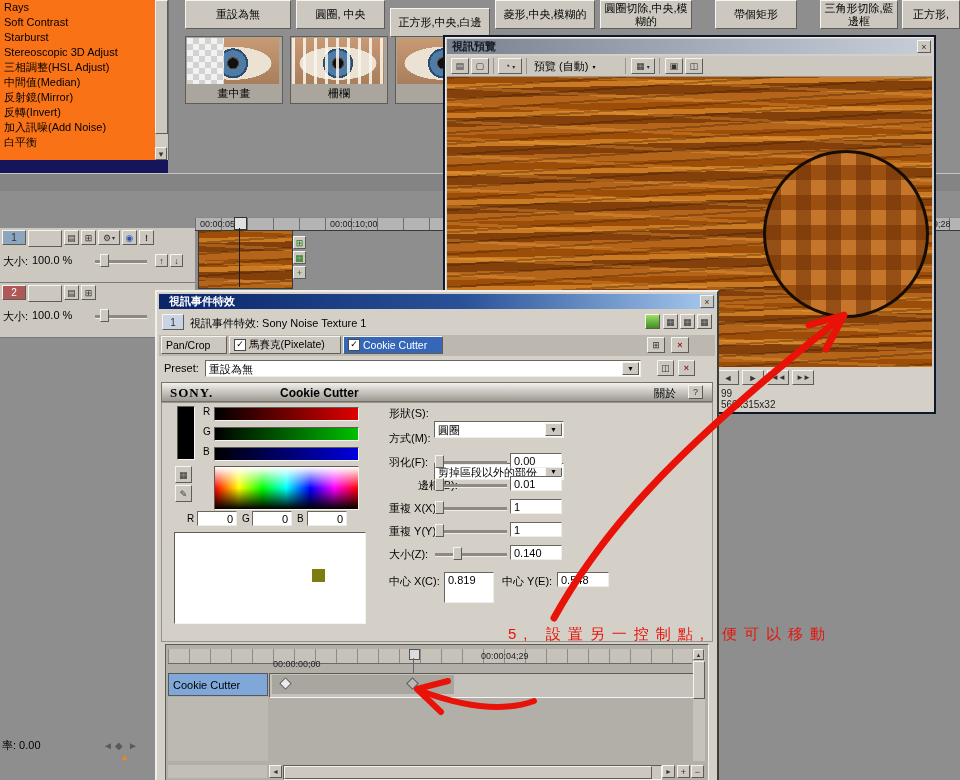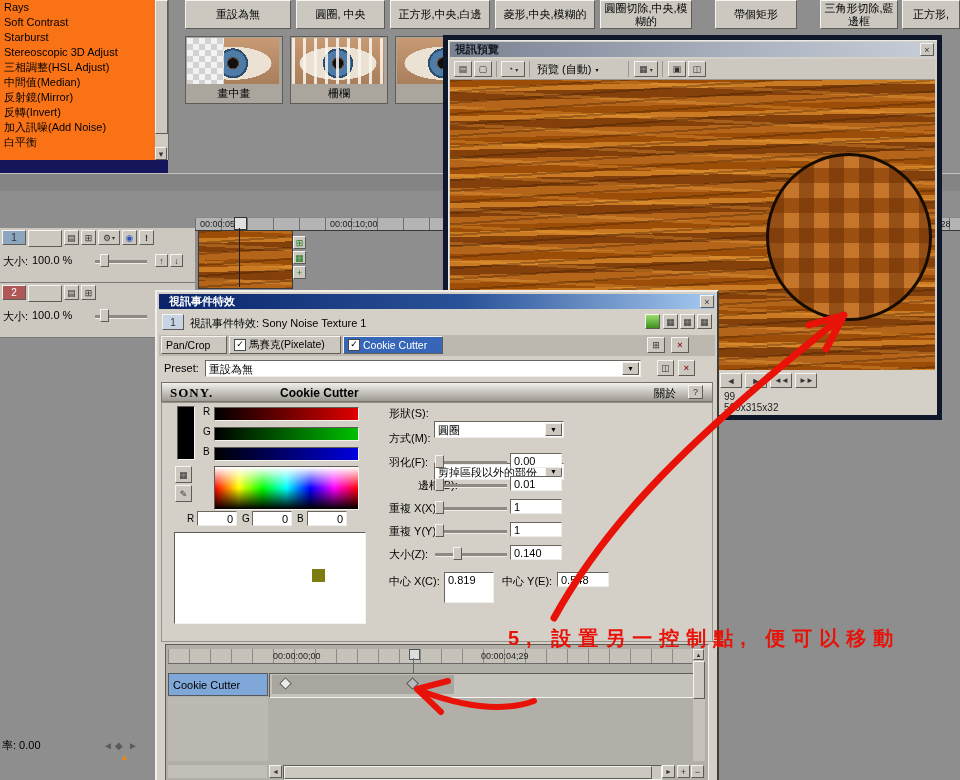--- a/index.html
+++ b/index.html
@@ -41,21 +41,21 @@
   .groove{background:#8e8a82;height:3px;border-bottom:1px solid #f0ede8;}
   .sthumb{width:9px;height:13px;background:#ccc8c0;border:1px solid;border-color:#f6f4f0 #5f5b55 #5f5b55 #f6f4f0;box-sizing:border-box;}
   .diamond{width:9px;height:9px;transform:rotate(45deg);border:1px solid #555;box-sizing:border-box;}
   .combo{position:relative;}
   .combo .caret{position:absolute;right:1px;top:1px;bottom:1px;width:15px;display:flex;align-items:center;
                 justify-content:center;font-size:7px;background:#ccc8c0;border:1px solid;
                 border-color:#f6f4f0 #5f5b55 #5f5b55 #f6f4f0;}
   .ticks26{background-image:repeating-linear-gradient(90deg,#6f6f6f 0 1px,rgba(0,0,0,0) 1px 26px);}
   .ticks21{background-image:repeating-linear-gradient(90deg,#8a8a8a 0 1px,rgba(0,0,0,0) 1px 21px);}
   .mono{font-family:"DejaVu Sans Mono",monospace;}
-  .annot{color:#e81208;font-weight:bold;font-size:20px;letter-spacing:7px;white-space:nowrap;}
+  .annot{color:#e81208;font-weight:normal;font-size:15px;letter-spacing:7px;white-space:nowrap;}
 </style>
 </head>
 <body>
 
 <div class="screen">
 
   <div class="abs" style="left:0;top:0;width:168px;height:160px;background:#f97316;border-right:1px solid #6a6a6a;">
     <div class="abs" style="left:0;top:4;right:13px;">
       <div class="list-item">Rays</div>
       <div class="list-item">Soft Contrast</div>
@@ -73,21 +73,21 @@
       <div class="abs chip" style="left:0;bottom:0;width:12px;height:13px;">
         <span>▾</span>
       </div>
     </div>
   </div>
   <div class="abs" style="left:0;top:160px;width:168px;height:13px;background:#15155c;"></div>
   <div class="abs" style="left:0;top:173px;width:960px;height:17px;background:#848484;border-top:1px solid #c4c4c4;"></div>
 
   <div class="abs raised preset-btn" style="left:185px;top:0;width:106px;height:29px;">重設為無</div>
   <div class="abs raised preset-btn" style="left:296px;top:0;width:89px;height:29px;">圓圈, 中央</div>
-  <div class="abs raised preset-btn" style="left:390px;top:0;width:100px;height:29px;">正方形,中央,白邊</div>
+  <div class="abs raised preset-btn" style="left:390px;top:8px;width:100px;height:29px;">正方形,中央,白邊</div>
   <div class="abs raised preset-btn" style="left:495px;top:0;width:100px;height:29px;">菱形,中央,模糊的</div>
   <div class="abs raised preset-btn" style="left:600px;top:0;width:92px;height:29px;">圓圈切除,中央,模糊的</div>
   <div class="abs raised preset-btn" style="left:715px;top:0;width:82px;height:29px;">帶個矩形</div>
   <div class="abs raised preset-btn" style="left:820px;top:0;width:78px;height:29px;">三角形切除,藍邊框</div>
   <div class="abs raised preset-btn" style="left:902px;top:0;width:58px;height:29px;">正方形,</div>
 
   <div class="abs" style="left:290px;top:36px;width:96px;height:66px;border:1px solid #5f5b55;background:#aaa69e;">
     <div class="abs eye" style="left:1px;top:1px;width:92px;height:46px;">
       <div class="abs fence" style="left:0;top:0;width:100%;height:100%;"></div>
     </div>
@@ -174,21 +174,21 @@
     <div class="abs groove" style="left:95px;top:32px;width:52px;"></div>
     <div class="abs sthumb" style="left:100px;top:26px;"></div>
   </div>
 
   <span class="abs lbl" style="left:2px;top:738px;">率: 0.00</span>
   <span class="abs" style="left:103px;top:740px;font-size:10px;color:#5a5a5a;">◄</span>
   <span class="abs" style="left:115px;top:740px;font-size:10px;color:#5a5a5a;">◆</span>
   <span class="abs" style="left:128px;top:740px;font-size:10px;color:#5a5a5a;">►</span>
   <span class="abs" style="left:120px;top:752px;font-size:9px;color:#e08a1a;">▲</span>
 
-  <div class="abs" style="left:443px;top:35px;width:489px;height:375px;background:#d4d0c8;border:5px solid #0f172a;box-shadow:inset 1px 1px 0 #eceae6;z-index:5;">
+  <div class="abs" style="left:443px;top:35px;width:489px;height:375px;background:#d4d0c8;border:2px solid #0f172a;box-shadow:inset 1px 1px 0 #eceae6;z-index:5;">
     <div class="abs tbar-gray" style="left:2px;top:2px;right:2px;height:15px;font-size:11px;">
       <span>視訊預覽</span>
     </div>
     <div class="abs chip" style="right:3px;top:3px;width:14px;height:13px;">
       <span>×</span>
     </div>
     <div class="abs" style="left:2px;top:19px;right:2px;height:20px;background:#ccc8c0;border-bottom:1px solid #9a968e;">
       <div class="abs chip" style="left:4px;top:2px;width:18px;height:16px;">
           <span>▤</span>
         </div>
@@ -363,21 +363,21 @@
     <div class="abs sthumb" style="left:296px;top:255px;"></div>
     <div class="abs field" style="left:353px;top:253px;width:52px;height:15px;">0.140</div>
 
     <span class="abs lbl" style="left:232px;top:282px;">中心 X(C):</span>
     <div class="abs field" style="left:287px;top:280px;width:50px;height:31px;">0.819</div>
     <span class="abs lbl" style="left:345px;top:282px;">中心 Y(E):</span>
     <div class="abs field" style="left:400px;top:280px;width:52px;height:15px;">0.548</div>
 
     <div class="abs sunken" style="left:8px;top:352px;width:542px;height:136px;background:#b2afa8;">
       <div class="abs ticks21" style="left:2px;top:4px;width:524px;height:14px;background-color:#c6c2ba;border-bottom:1px solid #6a6a6a;">
-        <span class="abs" style="left:105px;top:2px;font-size:9px;color:#222;">00:00:00;00</span>
+        <span class="abs" style="left:105px;top:10px;font-size:9px;color:#222;">00:00:00;00</span>
         <span class="abs" style="left:313px;top:2px;font-size:9px;color:#222;">00:00:04;29</span>
       </div>
       <div class="abs" style="left:243px;top:4px;width:9px;height:9px;background:#dcdcdc;border:1px solid #555;"></div>
       <div class="abs" style="left:247px;top:13px;width:1px;height:39px;background:#666;"></div>
       <div class="abs" style="left:2px;top:28px;width:100px;height:23px;background:#7fa8d8;border:1px solid #55585e;box-sizing:border-box;display:flex;align-items:center;padding-left:4px;">
         <span>Cookie Cutter</span>
       </div>
       <div class="abs sunken" style="left:103px;top:28px;width:423px;height:23px;background:#c5c2bb;">
         <div class="abs" style="left:2px;top:1px;width:182px;height:19px;background:#a9a69f;"></div>
       </div>

